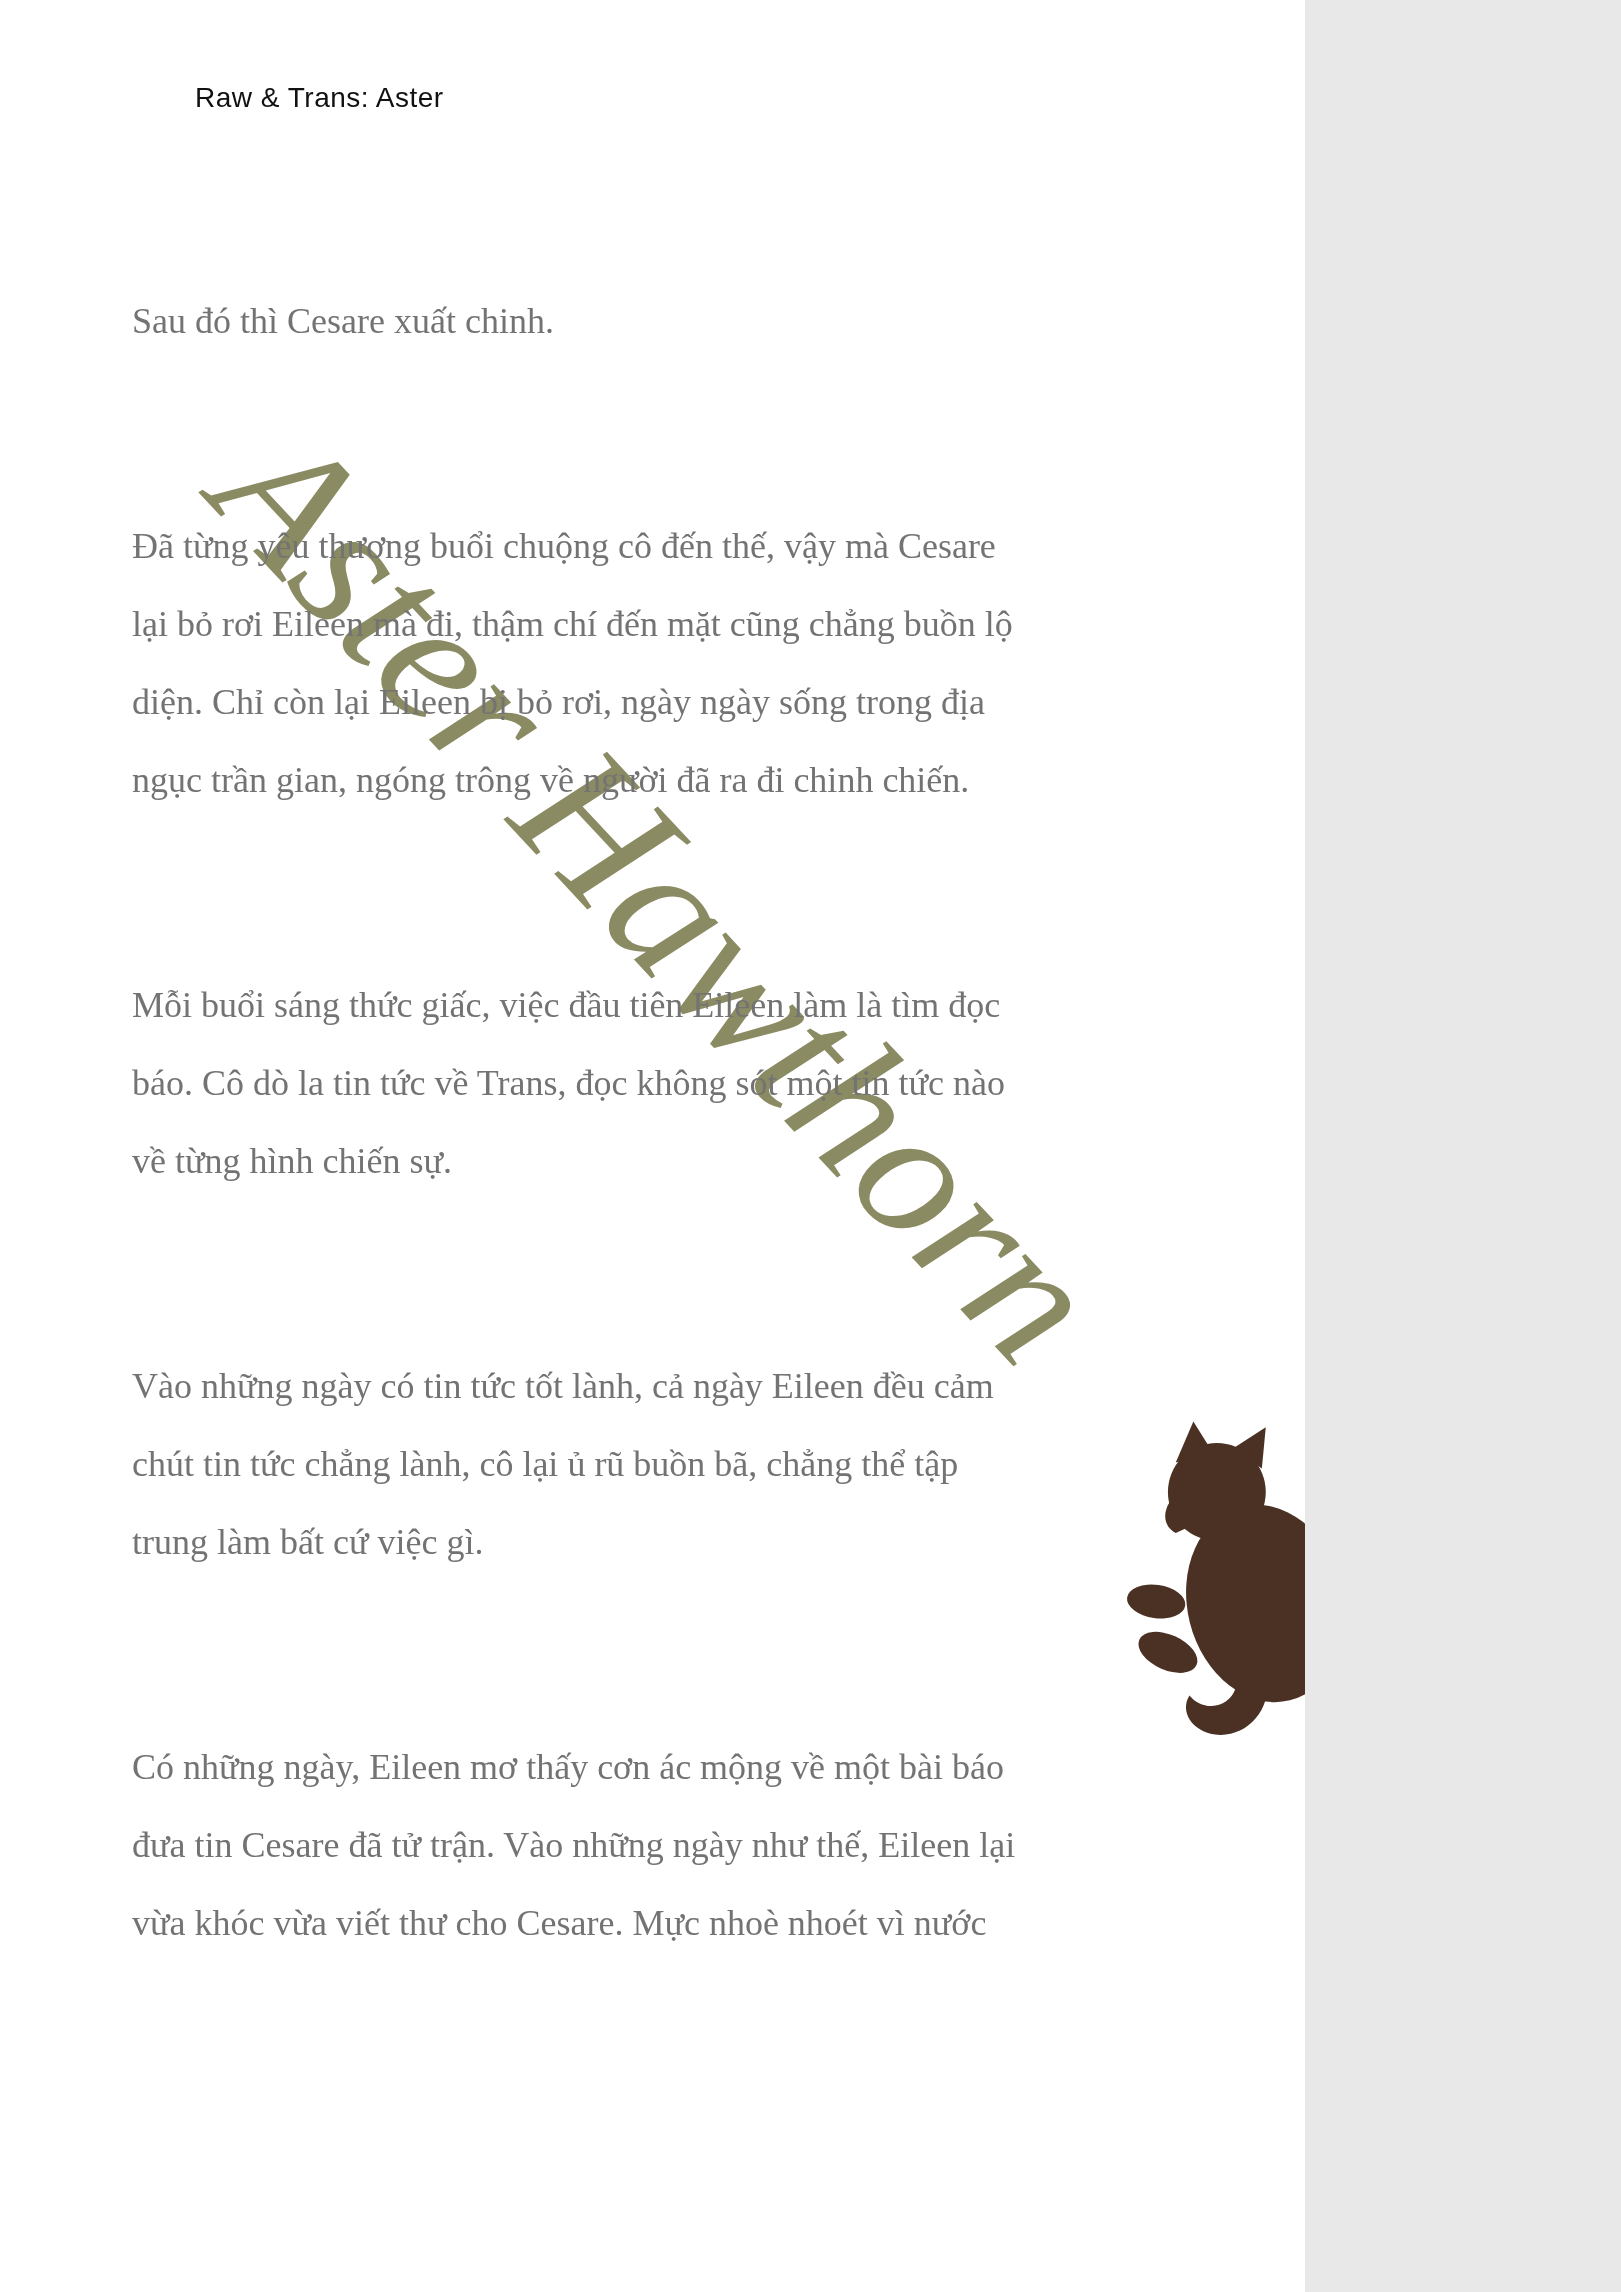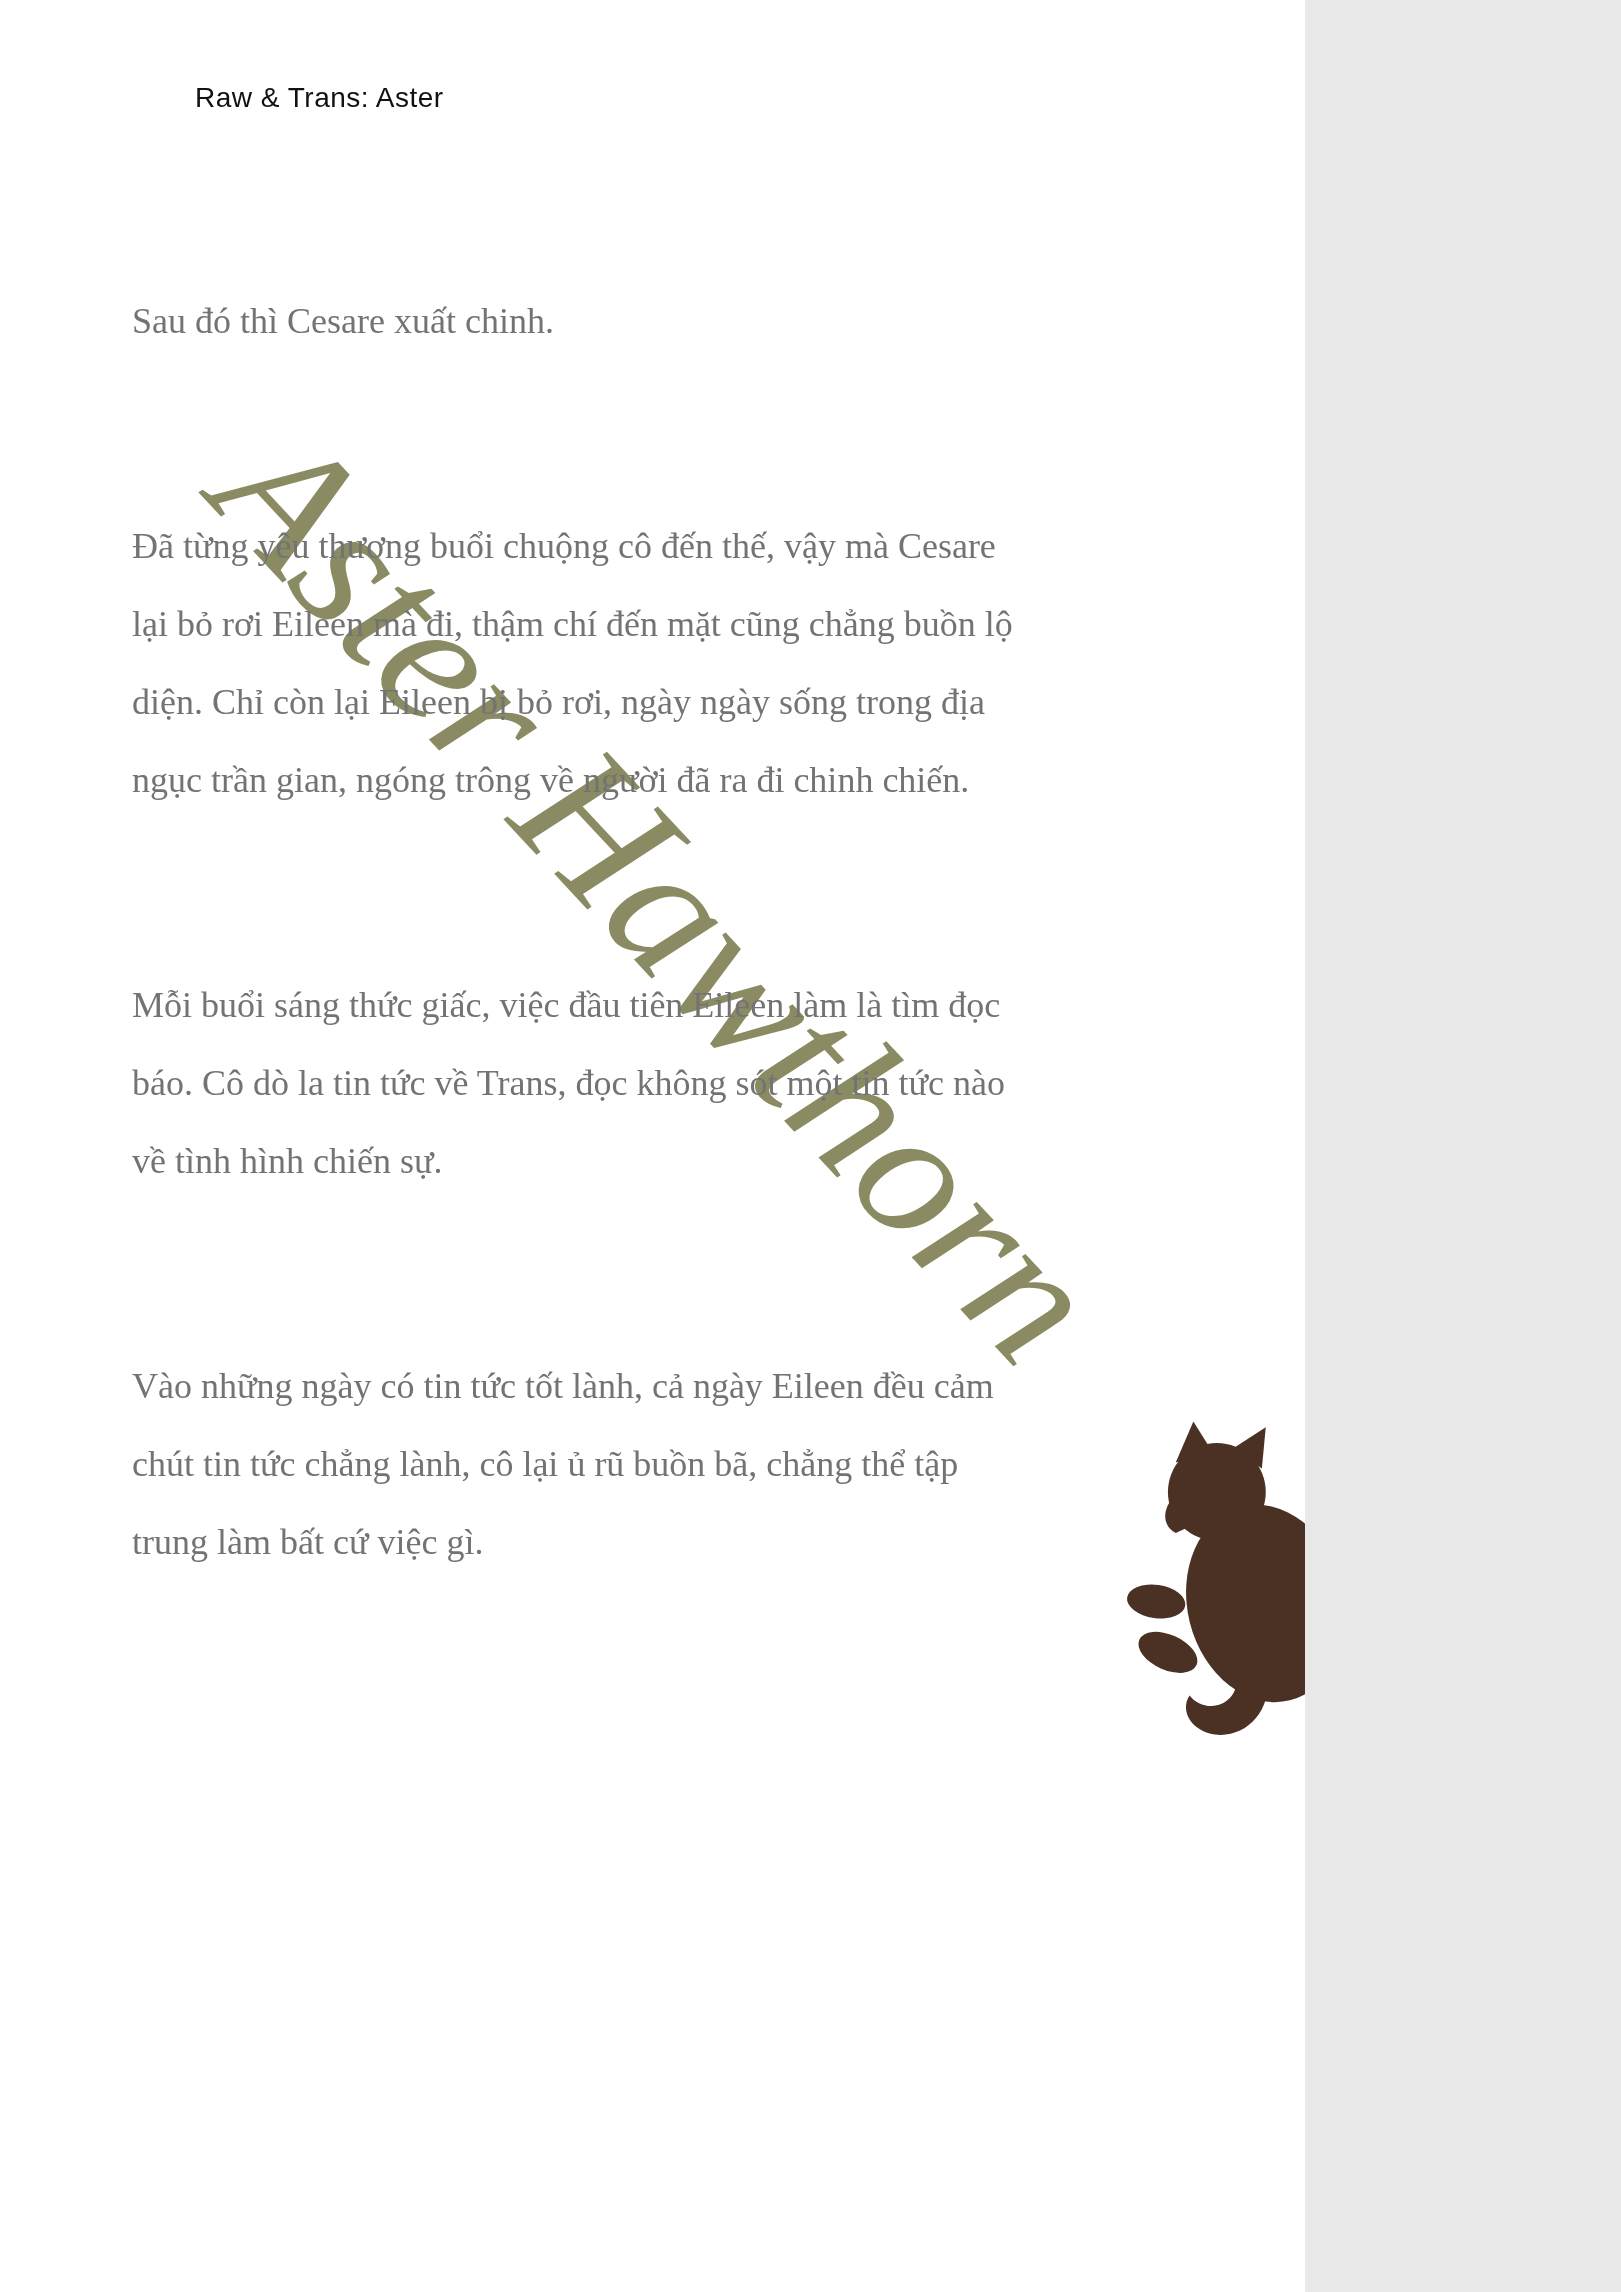--- a/index.html
+++ b/index.html
@@ -89,23 +89,28 @@
       </div>
       <div class="para">
         <div class="line">Đã từng yêu thương buổi chuộng cô đến thế, vậy mà Cesare</div>
         <div class="line">lại bỏ rơi Eileen mà đi, thậm chí đến mặt cũng chẳng buồn lộ</div>
         <div class="line">diện. Chỉ còn lại Eileen bị bỏ rơi, ngày ngày sống trong địa</div>
         <div class="line">ngục trần gian, ngóng trông về người đã ra đi chinh chiến.</div>
       </div>
       <div class="para">
         <div class="line">Mỗi buổi sáng thức giấc, việc đầu tiên Eileen làm là tìm đọc</div>
         <div class="line">báo. Cô dò la tin tức về Trans, đọc không sót một tin tức nào</div>
-        <div class="line">về tình hình chiến sự.</div>
+        <div class="line">về từng hình chiến sự.</div>
       </div>
       <div class="para">
         <div class="line">Vào những ngày có tin tức tốt lành, cả ngày Eileen đều cảm</div>
         <div class="line">chút tin tức chẳng lành, cô lại ủ rũ buồn bã, chẳng thể tập</div>
         <div class="line">trung làm bất cứ việc gì.</div>
+      </div>
+      <div class="para">
+        <div class="line">Có những ngày, Eileen mơ thấy cơn ác mộng về một bài báo</div>
+        <div class="line">đưa tin Cesare đã tử trận. Vào những ngày như thế, Eileen lại</div>
+        <div class="line">vừa khóc vừa viết thư cho Cesare. Mực nhoè nhoét vì nước</div>
       </div>
     </div>
 
 </div>
 
 
 </body></html>

